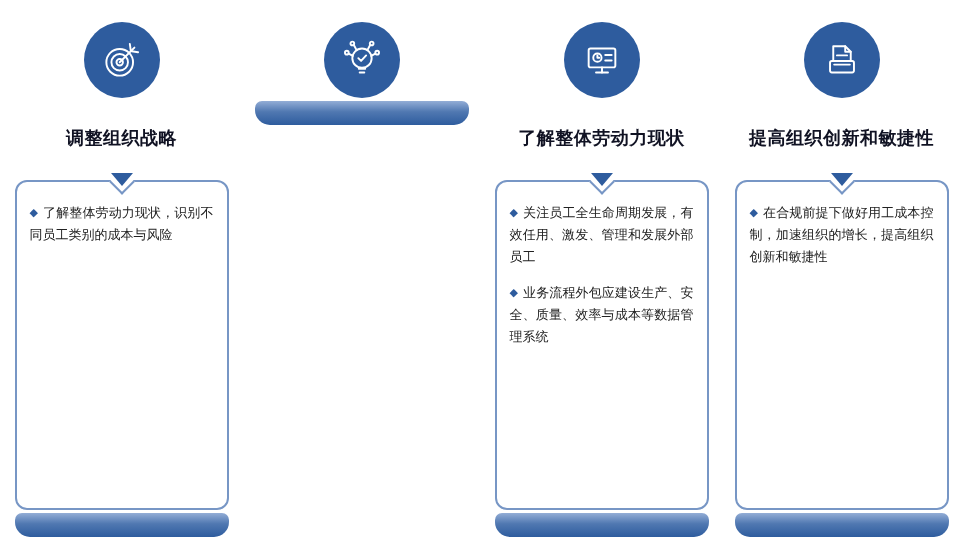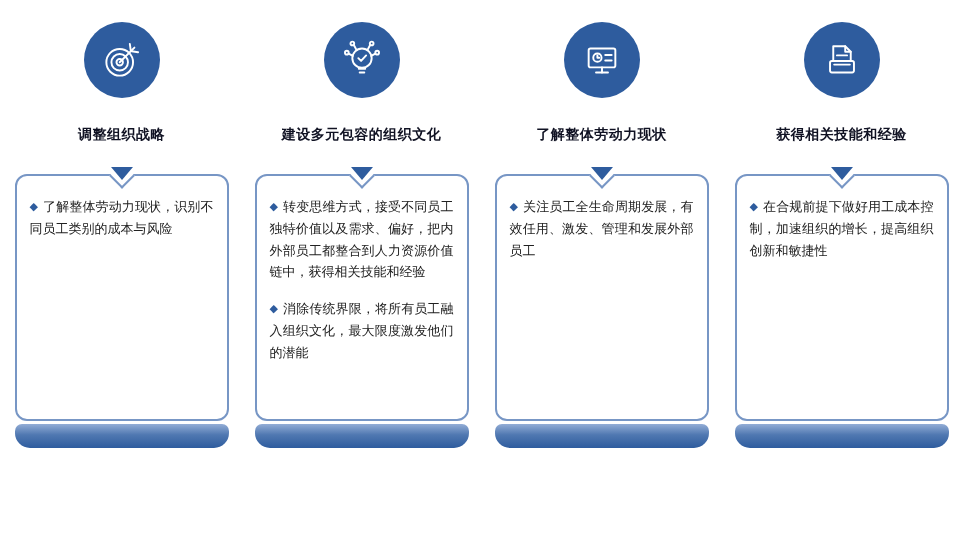--- a/index.html
+++ b/index.html
@@ -19,28 +19,28 @@
   }
   .circle{
     width:76px;height:76px;border-radius:50%;
     background:#2e5c9e;
     display:flex;align-items:center;justify-content:center;
     margin-top:6px;
   }
   .circle svg{display:block;}
   .title{
     margin-top:28px;
-    font-size:14px;font-weight:bold;color:#101223;
+    font-size:18px;font-weight:bold;color:#101223;
     white-space:nowrap;letter-spacing:.5px;
   }
   .card{
     position:relative;
     margin-top:30px;
     width:100%;box-sizing:border-box;
-    height:247px;
+    height:330px;
     background:#ffffff;
     border:2px solid #7796c5;
     border-radius:12px;
     padding:20px 13px 10px;
   }
   
   .notch{
     position:absolute;top:-9px;left:50%;
     width:16px;height:16px;
     transform:translateX(-50%) rotate(45deg);
@@ -112,29 +112,20 @@
         <circle cx="17" cy="34" r="4"></circle>
         <circle cx="29" cy="14" r="4"></circle>
         <circle cx="71" cy="14" r="4"></circle>
         <circle cx="83" cy="34" r="4"></circle>
         <line x1="21" y1="36" x2="30" y2="41"></line>
         <line x1="32" y1="17" x2="38" y2="28"></line>
         <line x1="68" y1="17" x2="62" y2="28"></line>
         <line x1="79" y1="36" x2="70" y2="41"></line>
       </svg>
     </div>
-    <div class="title">建设多元包容的组织文化</div>
-    <div class="card">
-      <span class="notch"></span>
-      <span class="arrow"></span>
-      <ul class="bullets">
-        <li><span class="dm">◆</span><span>转变思维方式，接受不同员工独特价值以及需求、偏好，把内外部员工都整合到人力资源价值链中，获得相关技能和经验</span></li>
-        <li><span class="dm">◆</span><span>消除传统界限，将所有员工融入组织文化，最大限度激发他们的潜能</span></li>
-      </ul>
-    </div>
     <div class="bar"></div>
   </div>
 
   <div class="col">
     <div class="circle">
       <svg class="ic" width="46" height="46" viewBox="0 0 100 100">
         <rect x="21" y="25" width="58" height="41" rx="4"></rect>
         <line x1="50" y1="66" x2="50" y2="77"></line>
         <line x1="37" y1="77" x2="63" y2="77"></line>
         <circle cx="40" cy="45" r="9"></circle>
@@ -142,36 +133,37 @@
         <line x1="57" y1="39" x2="71" y2="39"></line>
         <line x1="57" y1="51" x2="71" y2="51"></line>
       </svg>
     </div>
     <div class="title">了解整体劳动力现状</div>
     <div class="card">
       <span class="notch"></span>
       <span class="arrow"></span>
       <ul class="bullets">
         <li><span class="dm">◆</span><span>关注员工全生命周期发展，有效任用、激发、管理和发展外部员工</span></li>
+        <li><span class="dm">◆</span><span>业务流程外包应建设生产、安全、质量、效率与成本等数据管理系统</span></li>
       </ul>
     </div>
     <div class="bar"></div>
   </div>
 
   <div class="col">
     <div class="circle">
       <svg class="ic" width="46" height="46" viewBox="0 0 100 100">
         <path d="M31 52 V20 h26 l12 12 v20"></path>
         <path d="M57 20 v12 h12"></path>
         <line x1="39" y1="40" x2="61" y2="40"></line>
         <rect x="24" y="52" width="52" height="25" rx="4"></rect>
         <line x1="33" y1="60" x2="67" y2="60"></line>
       </svg>
     </div>
-    <div class="title">获得相关技能和经验</div>
+    <div class="title">提高组织创新和敏捷性</div>
     <div class="card">
       <span class="notch"></span>
       <span class="arrow"></span>
       <ul class="bullets">
         <li><span class="dm">◆</span><span>在合规前提下做好用工成本控制，加速组织的增长，提高组织创新和敏捷性</span></li>
       </ul>
     </div>
     <div class="bar"></div>
   </div>
 

